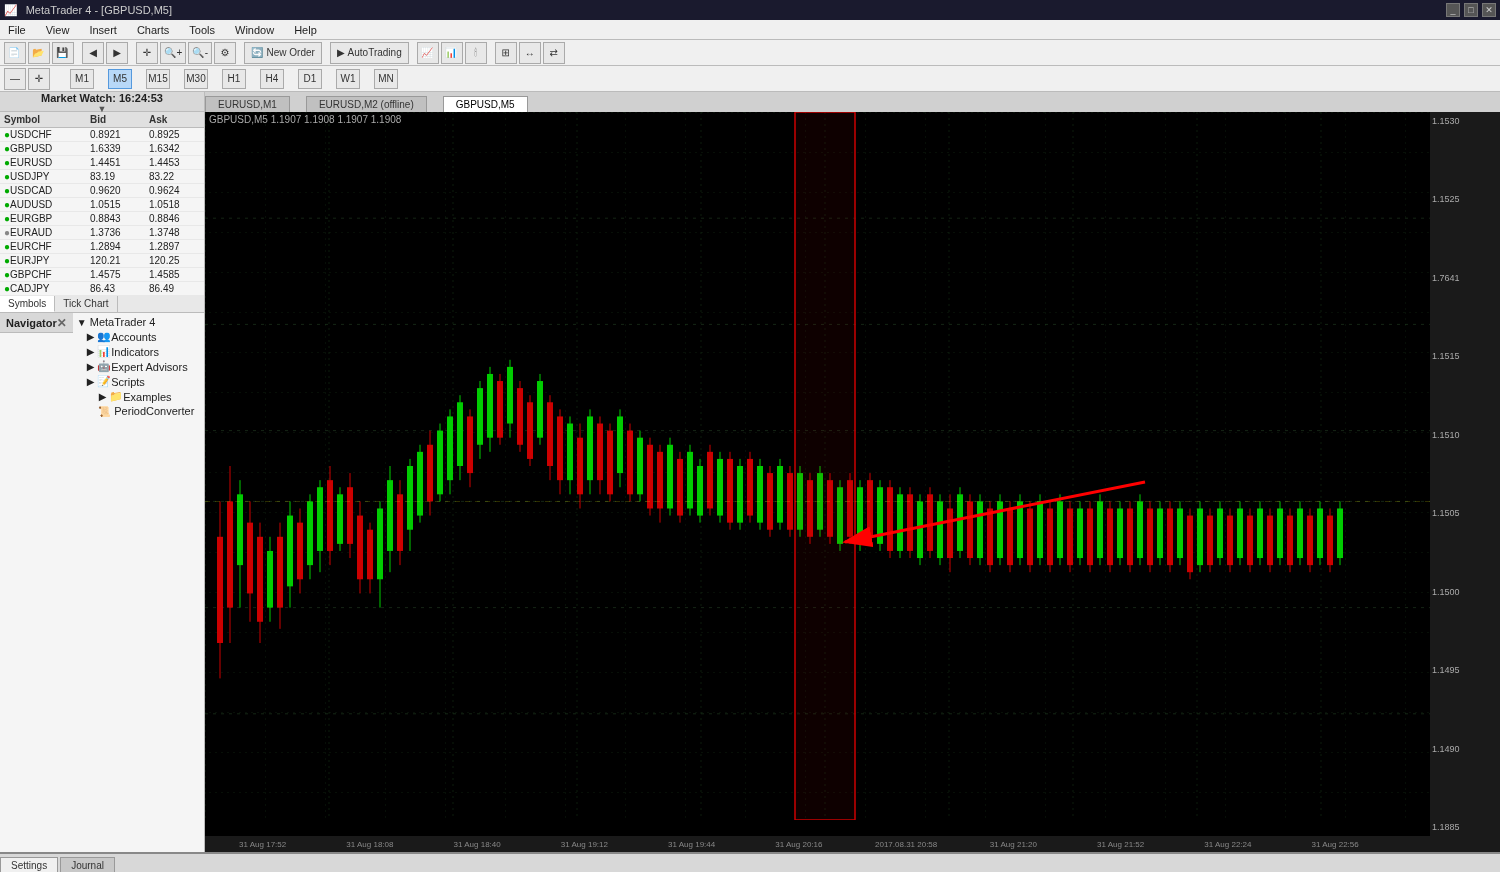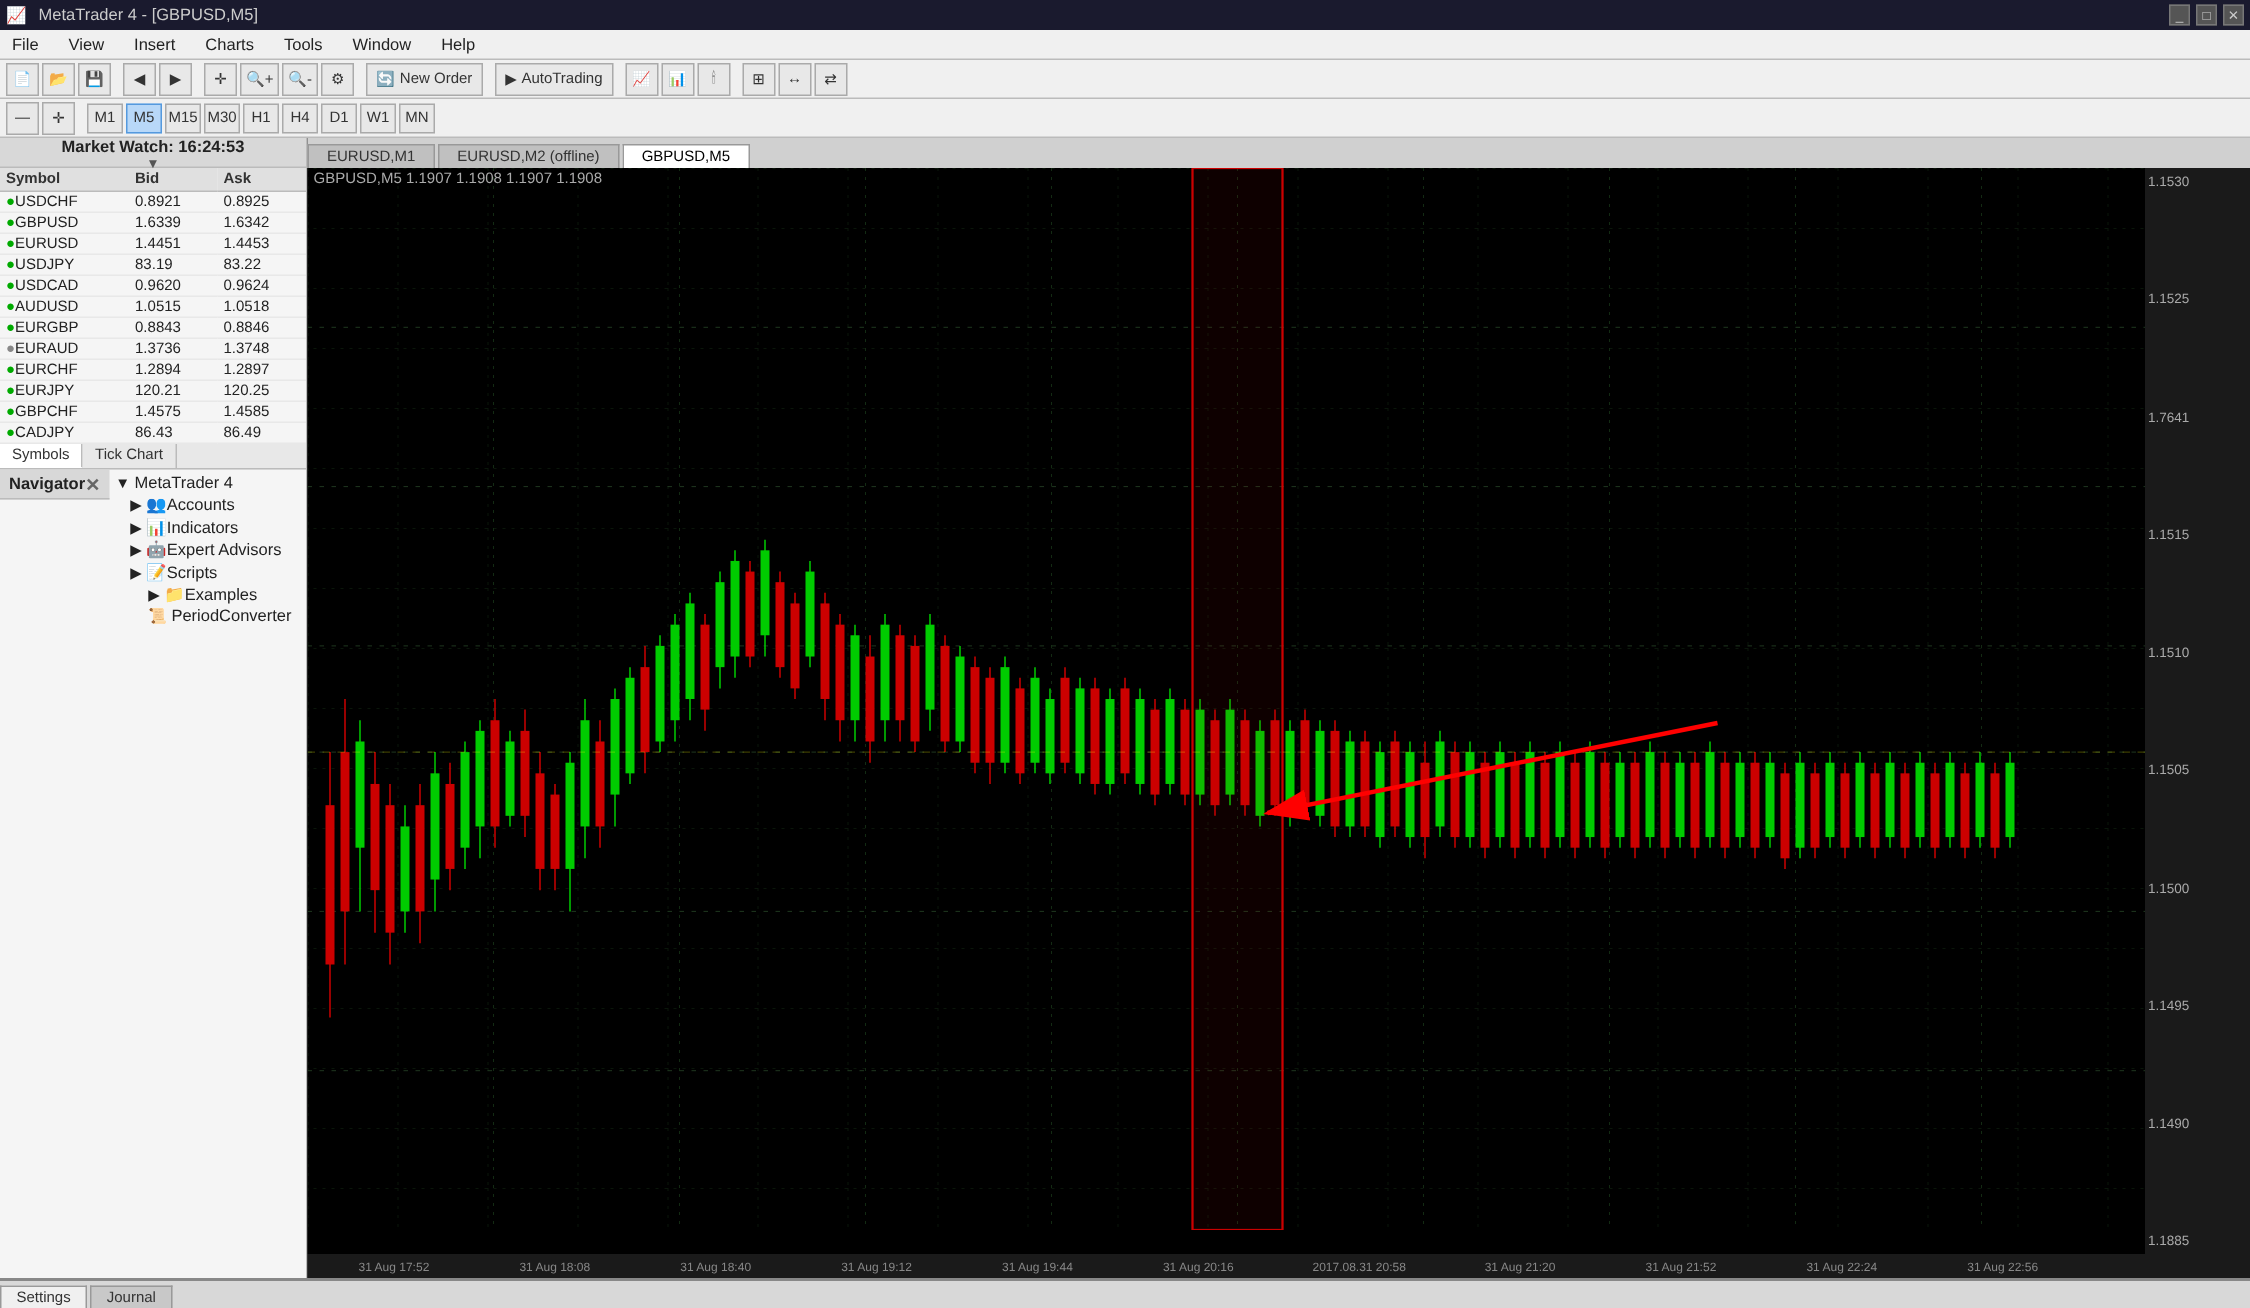--- a/index.html
+++ b/index.html
@@ -17,21 +17,21 @@
 
     
     #toolbar1 { background: #f0f0f0; height: 26px; display: flex; align-items: center; padding: 0 4px; gap: 2px; border-bottom: 1px solid #bbb; }
     .tb-btn { height: 22px; min-width: 22px; background: #e8e8e8; border: 1px solid #aaa; cursor: pointer; display: flex; align-items: center; justify-content: center; font-size: 10px; padding: 0 3px; color: #333; }
     .tb-sep { width: 4px; }
     .tb-btn-new-order { background: #e8e8e8; border: 1px solid #aaa; padding: 0 6px; height: 22px; font-size: 10px; color: #333; cursor: pointer; display: flex; align-items: center; gap: 3px; }
     .tb-btn-autotrading { background: #e8e8e8; border: 1px solid #aaa; padding: 0 6px; height: 22px; font-size: 10px; color: #333; cursor: pointer; display: flex; align-items: center; gap: 3px; }
 
     
     #toolbar2 { background: #f0f0f0; height: 26px; display: flex; align-items: center; padding: 0 4px; gap: 2px; border-bottom: 1px solid #bbb; }
-    .period-btn { height: 20px; min-width: 24px; background: #e8e8e8; border: 1px solid #aaa; cursor: pointer; font-size: 10px; color: #333; display: flex; align-items: center; justify-content: center; }
+    .period-btn { height: 20px; min-width: 24px; background: #e8e8e8; border: 1px solid #aaa; cursor: pointer; font-size: 10px; color: #333; display: flex; align-items: center; justify-content: center; margin-left: 12px; }
     .period-btn.active { background: #b8d8f8; border: 1px solid #5599dd; }
 
     
     #main { display: flex; flex-direction: row; height: calc(872px - 20px - 20px - 26px - 26px - 20px); }
 
     
     #left-panel { width: 205px; background: #f5f5f5; border-right: 1px solid #bbb; display: flex; flex-direction: column; }
 
     
     #market-watch { flex: 0 0 auto; }
@@ -51,21 +51,21 @@
     #nav-header { background: #d8d8d8; height: 20px; display: flex; align-items: center; justify-content: space-between; padding: 0 6px; font-weight: bold; font-size: 11px; color: #222; border-bottom: 1px solid #bbb; }
     #nav-tree { padding: 2px 0; font-size: 11px; overflow-y: auto; flex: 1; }
     .nav-item { display: flex; align-items: center; padding: 1px 4px; cursor: pointer; color: #222; }
     .nav-item.indent1 { padding-left: 14px; }
     .nav-item.indent2 { padding-left: 26px; }
     .tree-icon { margin-right: 3px; font-size: 10px; }
 
     
     #chart-area { flex: 1; display: flex; flex-direction: column; background: #000; position: relative; }
     #chart-tabs { display: flex; background: #d0d0d0; height: 20px; align-items: flex-end; }
-    .chart-tab { padding: 2px 12px; font-size: 10px; cursor: pointer; background: #c0c0c0; border: 1px solid #999; border-bottom: none; color: #333; margin-right: 2px; }
+    .chart-tab { padding: 2px 12px; font-size: 10px; cursor: pointer; background: #c0c0c0; border: 1px solid #999; border-bottom: none; color: #333; margin-right: 16px; }
     .chart-tab.active { background: #fff; color: #000; }
     #chart-canvas { flex: 1; background: #000; position: relative; overflow: hidden; }
     #chart-label { position: absolute; top: 2px; left: 4px; font-size: 10px; color: #aaa; z-index: 2; }
 
     
     #price-scale { position: absolute; right: 0; top: 0; bottom: 0; width: 70px; background: #1a1a1a; display: flex; flex-direction: column; justify-content: space-between; padding: 4px 2px; font-size: 9px; color: #aaa; z-index: 2; }
 
     
     #time-scale { height: 16px; background: #1a1a1a; display: flex; align-items: center; font-size: 8px; color: #888; padding: 0 4px; overflow: hidden; }
 

